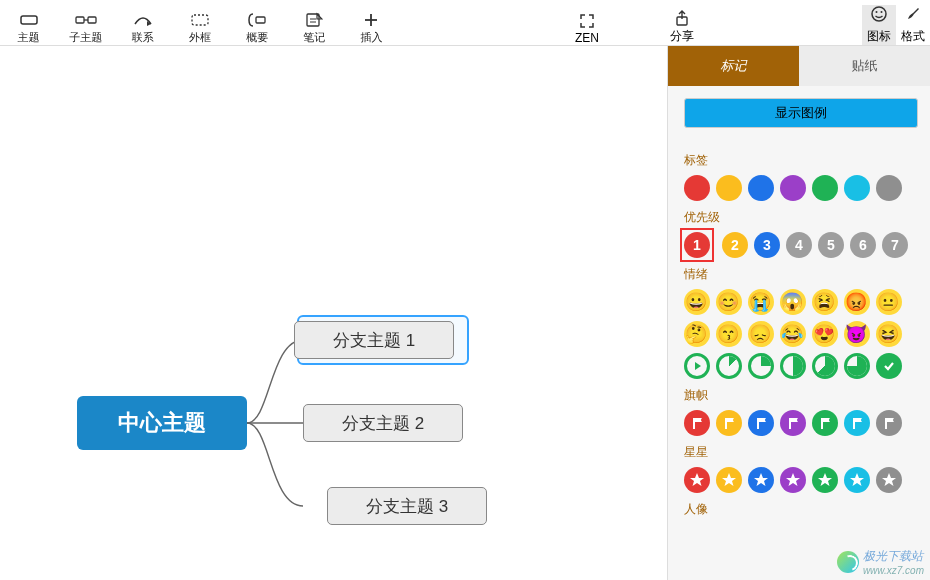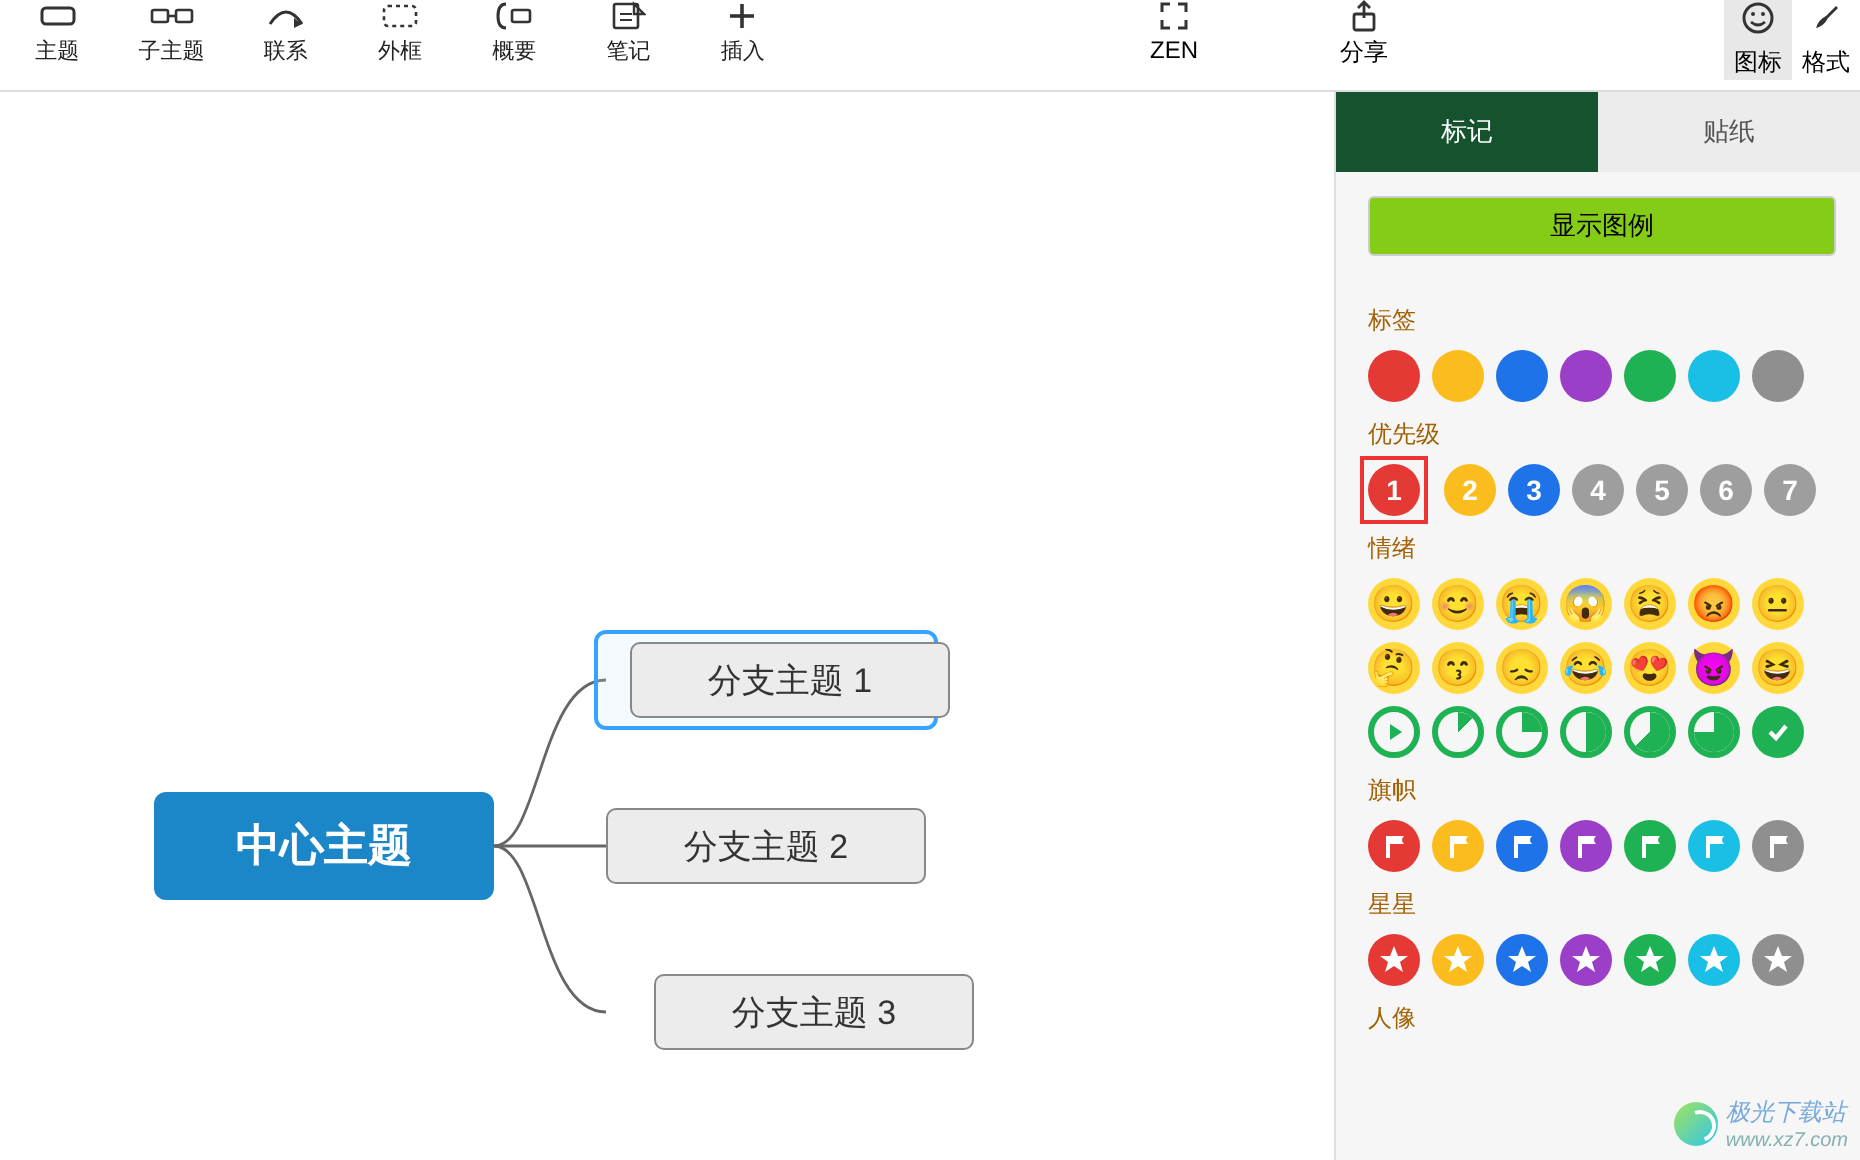--- a/index.html
+++ b/index.html
@@ -1,57 +1,57 @@
 <!DOCTYPE html>
 <html><head>
 <meta charset="utf-8">
 <style>
   * { box-sizing: border-box; margin:0; padding:0; }
   html, body { width:930px; height:580px; font-family: "Microsoft YaHei", Arial, sans-serif; background:#fff; overflow:hidden; font-size:12px; }
 
   
-  .toolbar { display:flex; height:46px; border-bottom:1px solid #ddd; align-items:flex-start; }
+  .toolbar { display:flex; height:46px; border-bottom:1px solid #ddd; align-items:flex-end; }
   .tool-seg { flex:0 0 auto; display:flex; align-items:center; }
   .tool-left { width:400px; display:flex; justify-content:space-around; }
   .tool-mid  { flex:1; }
   .tool-item { display:flex; flex-direction:column; align-items:center; justify-content:center; width:50px; height:100%; cursor:pointer; gap:2px; color:#222; }
   .tool-item .l { font-size:11px; }
   .tool-icon { width:22px; height:16px; display:flex; align-items:center; justify-content:center; }
   .tool-zen { display:flex; flex-direction:column; align-items:center; justify-content:center; width:70px; cursor:pointer; gap:2px; }
   .tool-share{ display:flex; flex-direction:column; align-items:center; justify-content:center; width:60px; cursor:pointer; gap:2px; }
   .tool-right{ display:flex; }
   .tool-right .ptab { width:34px; display:flex; flex-direction:column; align-items:center; justify-content:center; gap:2px; cursor:pointer; }
   .tool-right .ptab.active { background:#e8e8e8; }
 
   
   .main { display:flex; height:534px; }
   .canvas { flex:1; position:relative; background:#fff; }
   .sidepanel { width:263px; border-left:1px solid #ddd; display:flex; flex-direction:column; background:#f6f6f6; position:relative;}
   .tabs { display:flex; height:40px; }
   .tab { flex:1; display:flex; align-items:center; justify-content:center; font-size:13px; cursor:pointer; }
-  .tab.active { background:#14532d; color:#fff; }
+  .tab.active { background:#a16207; color:#fff;font-style:italic; }
   .tab.inactive { background:#ececec; color:#555; }
 
   .panel { padding:12px 12px 0 16px; overflow-y:auto; height:494px; }
   .panel::-webkit-scrollbar{width:10px;}
   .panel::-webkit-scrollbar-thumb{background:#c9c9c9;border-radius:5px;}
   .panel::-webkit-scrollbar-track{background:#f0f0f0;}
 
-  .legendbtn { width:100%; height:30px; background:#84cc16; border:1px solid #ccc; border-radius:3px; font-size:13px; cursor:pointer; margin-bottom:16px; }
+  .legendbtn { width:100%; height:30px; background:#0ea5e9; border:1px solid #ccc; border-radius:3px; font-size:13px; cursor:pointer; margin-bottom:16px; }
 
   .sec-title { font-size:12px; color:#a16207; margin:8px 0 6px 0; }
   .bubble-row { display:flex; gap:6px; flex-wrap:wrap; margin-bottom:6px; }
   .bubble { width:26px; height:26px; border-radius:50%; cursor:pointer; display:flex; align-items:center; justify-content:center; font-size:14px; font-weight:bold; color:#fff; }
   .bubble span{ pointer-events:none;}
 
   .pri-box { border:2px solid #e33; width:34px; height:34px; display:flex; align-items:center; justify-content:center; margin:-4px 2px -4px -4px; }
 
   .mind-center { position:absolute; left:77px; top:350px; width:170px; height:54px; background:#1b87c8; color:#fff; display:flex; align-items:center; justify-content:center; font-size:22px; font-weight:bold; border-radius:6px; }
   .branch { position:absolute; width:160px; height:38px; background:#ececec; border:1px solid #888; border-radius:5px; display:flex; align-items:center; justify-content:center; font-size:17px; color:#333; }
-  .b1 { left:315px; top:275px; }
+  .b1 { left:294px; top:275px; }
   .b1-wrap{ position:absolute; left:297px; top:269px; width:172px; height:50px; border:2px solid #35a3ff; border-radius:6px; background:rgba(200,230,255,0.2); }
   .b2 { left:303px; top:358px; }
   .b3 { left:303px; top:441px;margin-left:24px; }
 
   svg.lines{ position:absolute; left:0; top:0; width:100%; height:100%; pointer-events:none;}
 
   .emoji-face{ font-size:18px; line-height:1; }
 
   .taskcirc{width:26px;height:26px;border-radius:50%;border:3px solid #1fb255;position:relative;}
   .taskcirc .slice{position:absolute;inset:0;border-radius:50%;}

